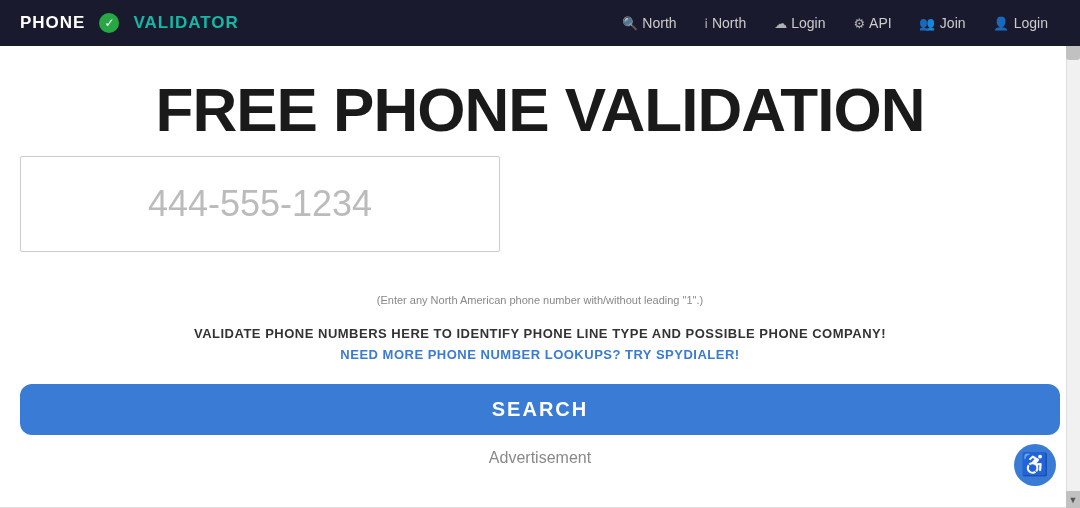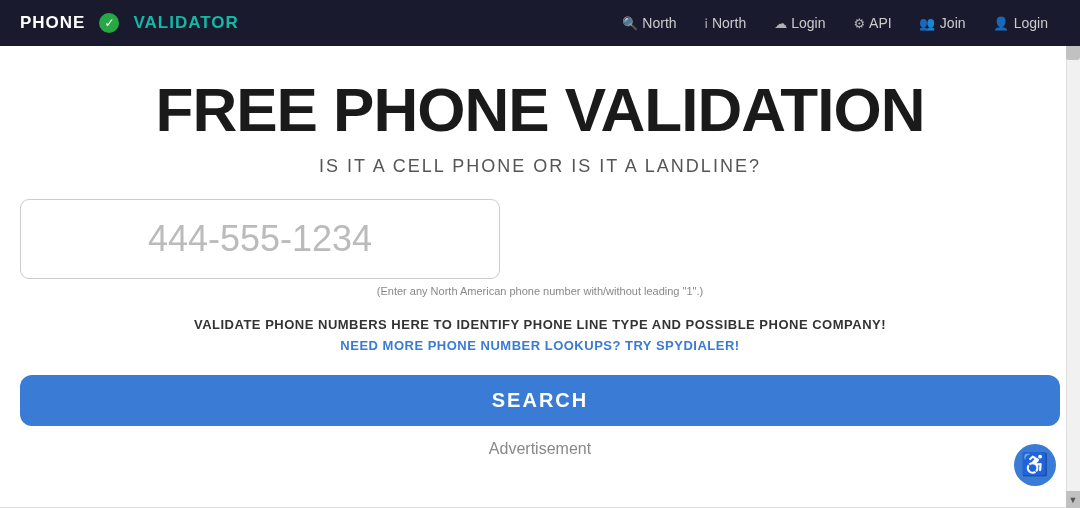--- a/index.html
+++ b/index.html
@@ -122,43 +122,44 @@
     .main-subtitle {
       font-size: 18px;
       font-weight: 400;
       color: #555;
       letter-spacing: 2px;
       margin-bottom: 22px;
     }
 
     .phone-input-wrapper {
       border: 1px solid #ccc;
-      border-radius: 9px;
+      border-radius: 2px;
       width: 480px;
-      padding: 0;
+      padding: 8px;
       margin-bottom: 6px;
       background: #fff;
     }
     .phone-input {
       width: 100%;
       font-size: 36px;
       color: #bbb;
       border: none;
       outline: none;
       padding: 18px 20px;
       text-align: center;
       font-family: Arial, sans-serif;
       background: transparent;
     }
     .phone-input::placeholder { color: #bbb; }
 
     .input-hint {
       font-size: 11px;
       color: #888;
       margin-bottom: 20px;
+      margin-top: 36px;
     }
 
     .validate-text {
       font-size: 13px;
       font-weight: 700;
       color: #333;
       letter-spacing: 0.5px;
       margin-bottom: 6px;
       text-transform: uppercase;
     }
@@ -252,21 +253,20 @@
     </a>
     <a class="nav-item">
       <span class="nav-icon">👤</span>
       <span>Login</span>
     </a>
   </div>
 </nav>
 
 <main class="main-content">
   <h1 class="main-title">FREE PHONE VALIDATION</h1>
-  <p class="main-subtitle">IS IT A CELL PHONE OR IS IT A LANDLINE?</p>
 
   <div class="phone-input-wrapper">
     <input class="phone-input" type="text" placeholder="444-555-1234" style="">
   </div>
 
   <p class="input-hint">(Enter any North American phone number with/without leading "1".)</p>
 
   <p class="validate-text">VALIDATE PHONE NUMBERS HERE TO IDENTIFY PHONE LINE TYPE AND POSSIBLE PHONE COMPANY!</p>
   <a class="spydialer-link">NEED MORE PHONE NUMBER LOOKUPS? TRY SPYDIALER!</a>
 

